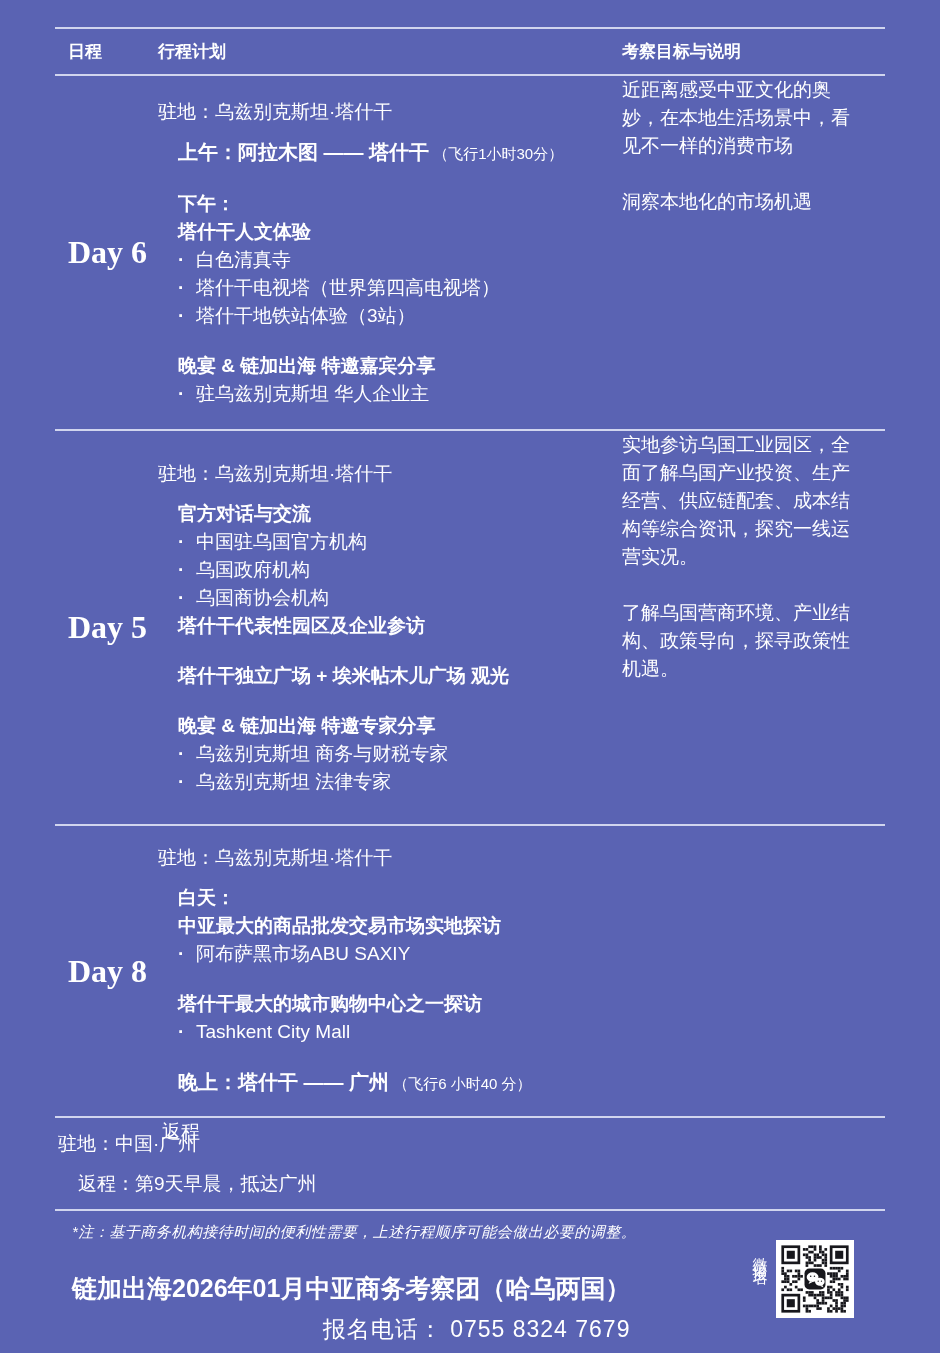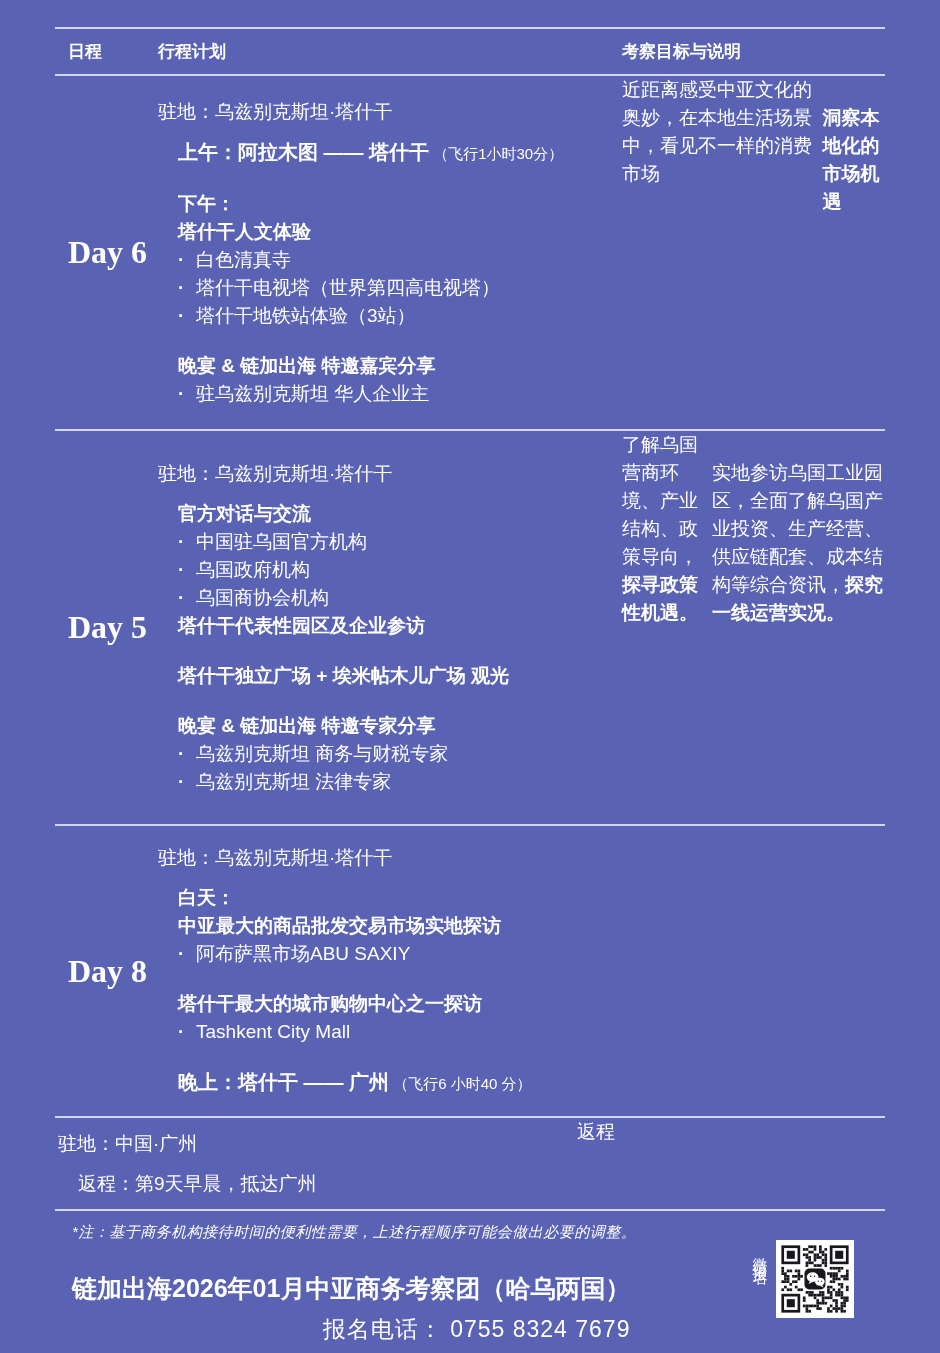--- a/index.html
+++ b/index.html
@@ -45,40 +45,40 @@
   .day-cell{
     display:flex;align-items:center;
     padding-left:13px;
     font-weight:bold;font-size:32px;font-family:Liberation Serif, serif;
   }
   .plan-cell{
     display:flex;flex-direction:column;justify-content:center;
     padding:0 0;
   }
   .goals-cell{
-    display:flex;flex-direction:row;justify-content:flex-end;
+    display:flex;flex-direction:column;justify-content:flex-start;
     padding-left:7px;
   }
   .line{
     font-size:19px;line-height:28px;
     margin-left:23px;
     white-space:nowrap;
   }
   .line.resident{margin-left:3px;margin-bottom:12px;}
   .line.gap{margin-top:22px;}
   .line.bold{font-weight:bold;}
   .line.mixed{font-weight:bold;font-size:20px;}
   .line.mixed .suffix{font-weight:normal;font-size:15px;margin-left:4px;}
   .line.bullet .dot{display:inline-block;width:18px;font-weight:bold;}
   .goal-para{
     font-size:19px;line-height:28px;
     max-width:240px;
   }
   .goal-para + .goal-para{margin-top:28px;}
-  .goal-para b{font-weight:bold;}
+  .goal-para b{font-weight:normal;}
   
   .note{
     margin:12px 0 0 17px;
     font-size:15px;
     font-style:italic;
     letter-spacing:0.5px;
   }
   .footer-left{
     margin:30px 0 0 17px;
     width:fit-content;
@@ -142,22 +142,22 @@
           <div class="line bullet"><span class="dot">·</span><span>中国驻乌国官方机构</span></div>
           <div class="line bullet"><span class="dot">·</span><span>乌国政府机构</span></div>
           <div class="line bullet"><span class="dot">·</span><span>乌国商协会机构</span></div>
           <div class="line bold">塔什干代表性园区及企业参访</div>
           <div class="line bold gap">塔什干独立广场 + 埃米帖木儿广场 观光</div>
           <div class="line bold gap">晚宴 &amp; 链加出海 特邀专家分享</div>
           <div class="line bullet"><span class="dot">·</span><span>乌兹别克斯坦 商务与财税专家</span></div>
           <div class="line bullet"><span class="dot">·</span><span>乌兹别克斯坦 法律专家</span></div>
         </div>
         <div class="goals-cell">
+          <div class="goal-para"><span>实地参访乌国工业园区，全面了解乌国产业投资、生产经营、供应链配套、成本结构等综合资讯，</span><b>探究一线运营实况。</b></div>
           <div class="goal-para"><span>了解乌国营商环境、产业结构、政策导向，</span><b>探寻政策性机遇。</b></div>
-          <div class="goal-para"><span>实地参访乌国工业园区，全面了解乌国产业投资、生产经营、供应链配套、成本结构等综合资讯，</span><b>探究一线运营实况。</b></div>
         </div>
       </div>
       <div class="day-row r2">
         <div class="day-cell">Day 8</div>
         <div class="plan-cell">
           <div class="line resident">驻地：乌兹别克斯坦·塔什干</div>
           <div class="line bold">白天：</div>
           <div class="line bold">中亚最大的商品批发交易市场实地探访</div>
           <div class="line bullet"><span class="dot">·</span><span>阿布萨黑市场ABU SAXIY</span></div>
           <div class="line bold gap">塔什干最大的城市购物中心之一探访</div>

